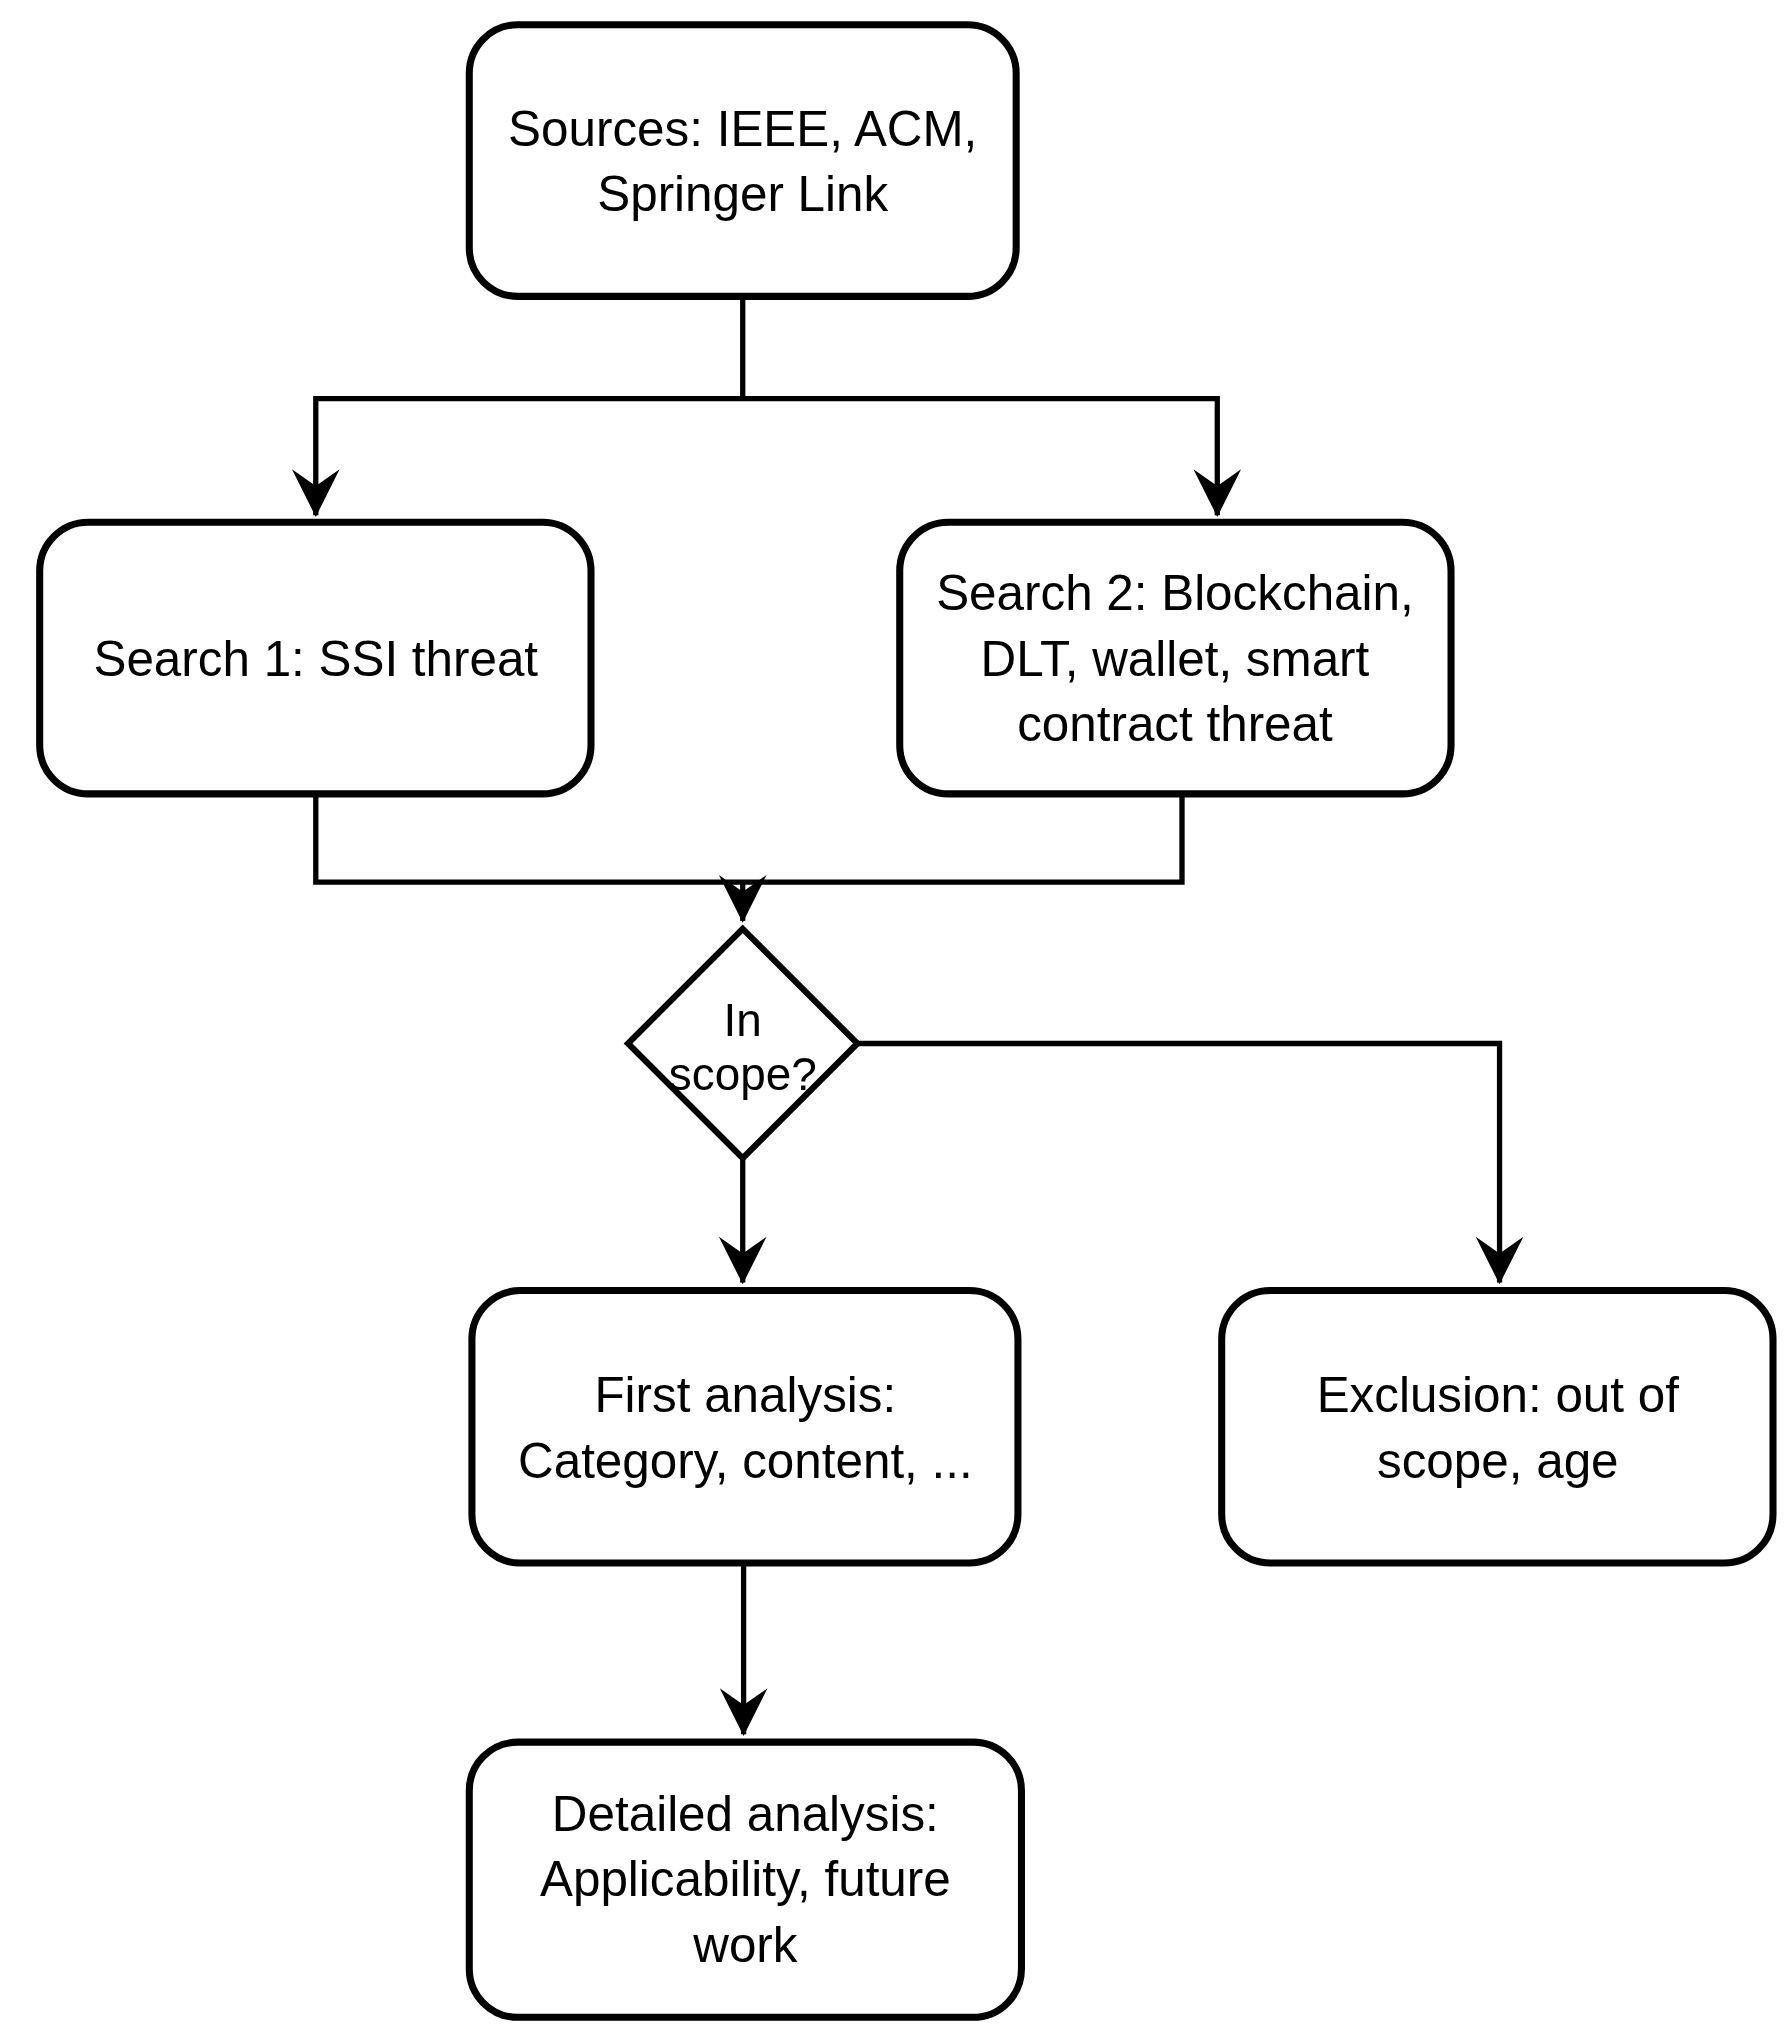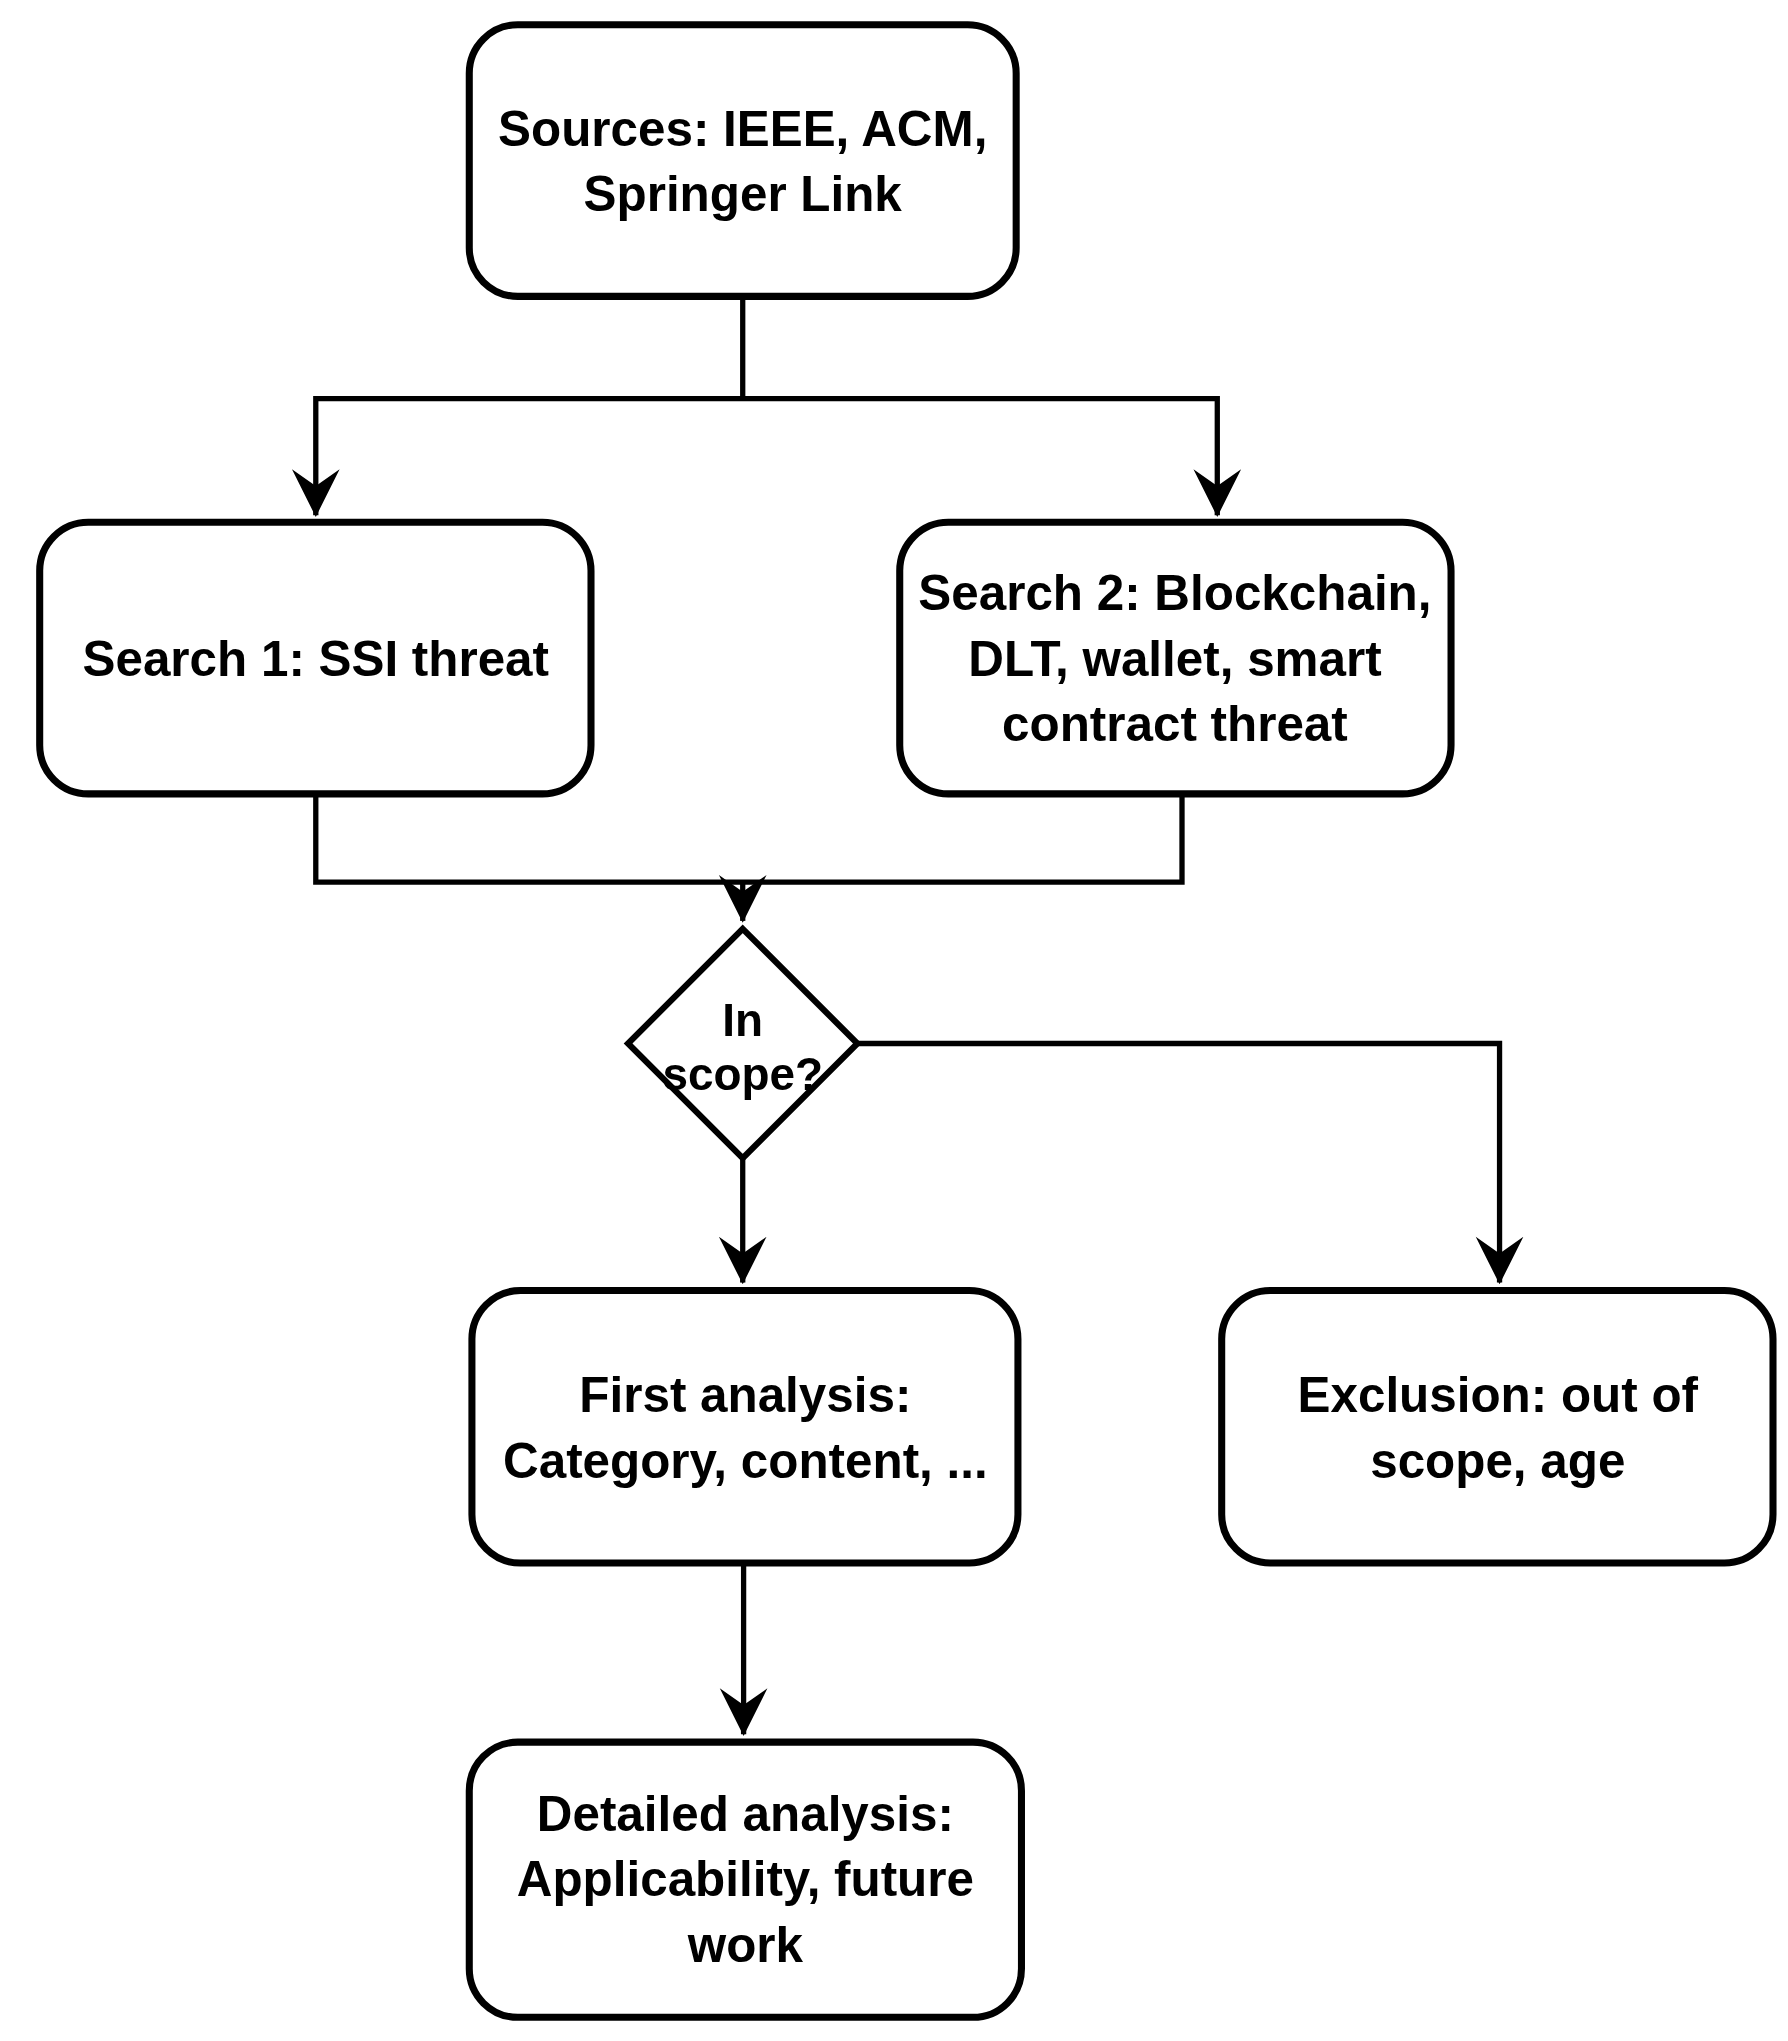--- a/index.html
+++ b/index.html
@@ -5,21 +5,20 @@
   html, body {
     margin: 0;
     padding: 0;
     background: #ffffff;
   }
   .figure-wrap {
     width: 1788px;
     max-width: 100%;
     margin: 0 auto;
     background: #701a75;
-    font-weight: bold;
   }
   svg {
     display: block;
     width: 100%;
     height: auto;
     background: #ffffff;
   }
   .node-rect {
     fill: #ffffff;
     stroke: #000000;

